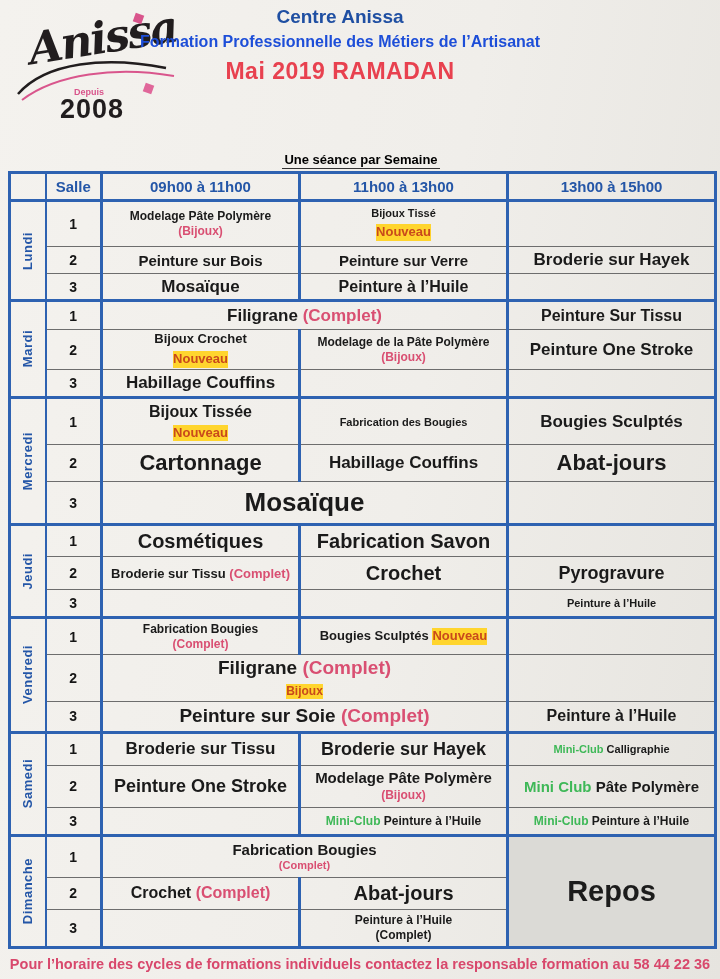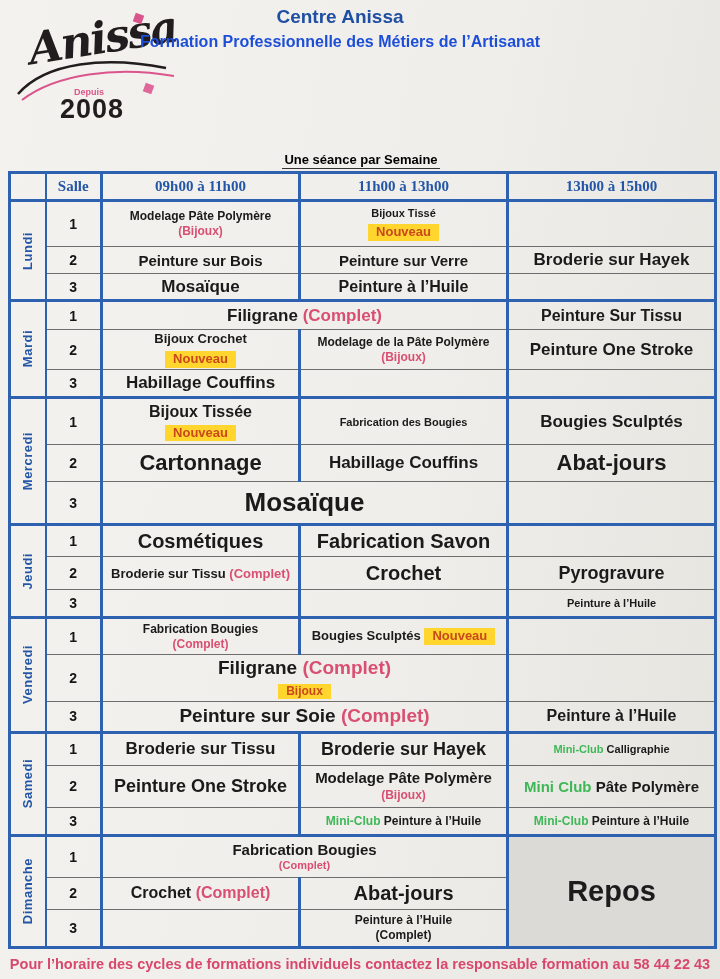--- a/index.html
+++ b/index.html
@@ -39,32 +39,32 @@
     border-collapse:collapse; border:3px solid #2e62b1;
     font-weight:bold; table-layout:fixed;
   }
   .sched th, .sched td { border:1px solid #6d6d6d; text-align:center; vertical-align:middle; padding:1px 2px; overflow:hidden; }
   .sched tr.ds > th, .sched tr.ds > td { border-top:3px solid #2e62b1; }
   .sched .cday  { border-right:2px solid #2e62b1; border-left:none; }
   .sched .csal  { border-left:2px solid #2e62b1; }
   .sched .c1    { border-left:3px solid #2e62b1; }
   .sched .c2    { border-left:3px solid #2e62b1; }
   .sched .c3    { border-left:3px solid #2e62b1; }
-  .sched tr.hdr th { border-bottom:3px solid #2e62b1; color:#2456a7; font-size:15px;font-family:Liberation Serif, serif; }
+  .sched tr.hdr th { border-bottom:3px solid #2e62b1; color:#2456a7; font-size:15px; }
 
   .dayl { writing-mode:vertical-rl; transform:rotate(180deg); margin:0 auto;
           color:#2456a7; font-size:13px; font-weight:bold; letter-spacing:0.5px; }
   .num { font-size:14px; color:#151515; } .f12{font-size:12px} .f13{font-size:13px} .f14{font-size:11px}
   .f15{font-size:15px} .f16{font-size:16px} .f17{font-size:17px} .f18{font-size:18px}
   .f19{font-size:19px} .f20{font-size:20px} .f22{font-size:22px} .f26{font-size:26px}
   .f28{font-size:29px}
 
   .pk  { color:#d94f72; }
   .grn { color:#3eb857;margin-top:44px; }
-  .tag { background:#ffd52e; color:#c9491c; display:inline-block; padding:0 8px; line-height:1.3; }
+  .tag { background:#ffd52e; color:#c9491c; display:inline-block; padding:0 0; line-height:1.3; }
   .repos { background:#dbdad6; color:#1c1c1c; }
   .stack > div { line-height:1.25; }
 
   
   .footer { position:absolute; top:956px; left:0; width:720px; text-align:center;
             color:#d8486c; font-size:14.5px; font-weight:bold; }
 </style>
 </head>
 <body>
 
@@ -76,20 +76,21 @@
     <path d="M2,40 C30,8 90,2 150,14" fill="none" stroke="#211d1e" stroke-width="2.5"></path>
     <path d="M6,46 C40,20 100,12 158,22" fill="none" stroke="#d9558c" stroke-width="2"></path>
   </svg>
   <div class="logo-depuis">Depuis</div>
   <div class="logo-year">2008</div>
 </div>
 
 <div class="titles">
   <div class="t1">Centre Anissa</div>
   <div class="t2">Formation Professionnelle des Métiers de l’Artisanat</div>
+  <div class="t4">Mai 2019 RAMADAN</div>
 </div>
 
 <div class="note">
   <span>Une séance par Semaine</span>
 </div>
 
 <table class="sched">
   <colgroup>
     <col style="width:36px">
       <col style="width:56px">
@@ -279,13 +280,13 @@
     <td class="csal num">3</td>
     <td class="c1"></td>
     <td class="c2 stack">
           <div class="f12">Peinture à l’Huile</div>
           <div class="f12">(Complet)</div>
         </td>
   </tr>
 </tbody>
   </table>
 
-<div class="footer">Pour l’horaire des cycles de formations individuels contactez la responsable formation au 58 44 22 43</div>
+<div class="footer">Pour l’horaire des cycles de formations individuels contactez la responsable formation au 58 44 22 36</div>
 
 </body></html>

